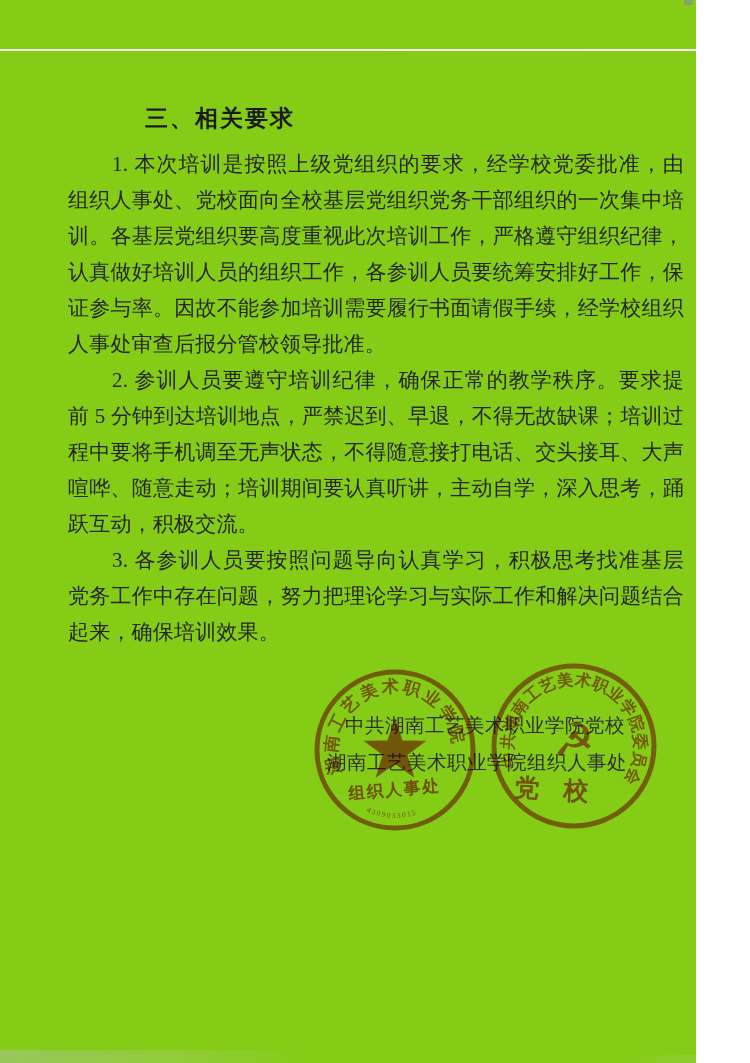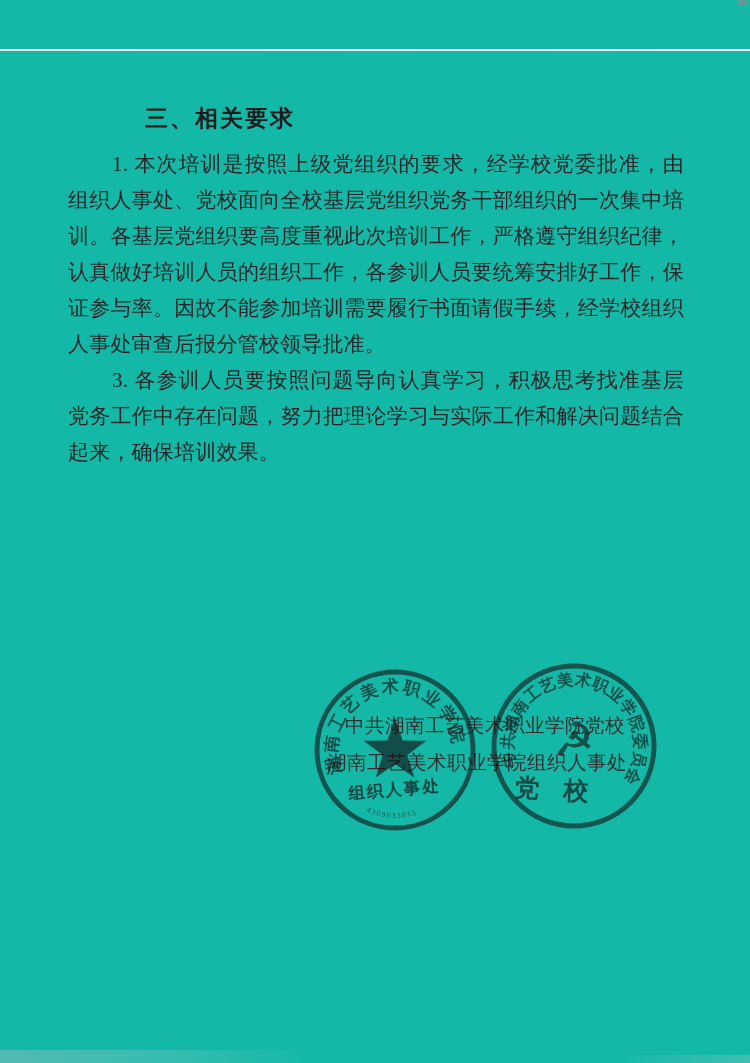--- a/index.html
+++ b/index.html
@@ -1,16 +1,16 @@
 <!DOCTYPE html>
 <html><head>
 <meta charset="utf-8">
 <style>
   html,body{margin:0;padding:0;background:#ffffff;}
-  .page{position:relative;width:750px;height:1063px;background:#14b8a6;overflow:hidden;
+  .page{position:relative;width:696px;height:1063px;background:#84cc16;overflow:hidden;
         font-family:"Liberation Serif", serif;}
   .scan-line-top{position:absolute;left:0;top:49px;width:100%;height:2px;
         background:linear-gradient(to right,#eff1f4,#f7f8fa);}
   .corner-speck{position:absolute;right:3px;top:0;width:9px;height:5px;background:#878c94;
         opacity:.65;border-radius:1px;}
   .bottom-smudge{position:absolute;left:0;bottom:0;width:310px;height:13px;
         background:linear-gradient(to right,rgba(185,190,200,.38),rgba(205,210,218,.18) 55%,rgba(205,210,218,0));}
   .bottom-smudge2{position:absolute;left:620px;bottom:0;width:130px;height:8px;
         background:linear-gradient(to left,rgba(200,205,212,.25),rgba(205,210,218,0));}
   .heading{position:absolute;left:145px;top:103px;font-family:"Liberation Sans",sans-serif;
@@ -34,20 +34,21 @@
 
   <div class="scan-line-top"></div>
   <div class="corner-speck"></div>
   <div class="bottom-smudge"></div>
   <div class="bottom-smudge2"></div>
 
   <div class="heading">三、相关要求</div>
 
   <div class="body-text">
     <p>1. 本次培训是按照上级党组织的要求，经学校党委批准，由组织人事处、党校面向全校基层党组织党务干部组织的一次集中培训。各基层党组织要高度重视此次培训工作，严格遵守组织纪律，认真做好培训人员的组织工作，各参训人员要统筹安排好工作，保证参与率。因故不能参加培训需要履行书面请假手续，经学校组织人事处审查后报分管校领导批准。</p>
+    <p>2. 参训人员要遵守培训纪律，确保正常的教学秩序。要求提前 5 分钟到达培训地点，严禁迟到、早退，不得无故缺课；培训过程中要将手机调至无声状态，不得随意接打电话、交头接耳、大声喧哗、随意走动；培训期间要认真听讲，主动自学，深入思考，踊跃互动，积极交流。</p>
     <p>3. 各参训人员要按照问题导向认真学习，积极思考找准基层党务工作中存在问题，努力把理论学习与实际工作和解决问题结合起来，确保培训效果。</p>
   </div>
 
   <div class="sig-line" id="sig1">中共湖南工艺美术职业学院党校</div>
   <div class="sig-line" id="sig2">湖南工艺美术职业学院组织人事处</div>
 
   <svg class="seal" id="seal-left" width="168" height="172" viewBox="0 0 168 172">
     <defs>
       <path id="arcL" d="M 31.4 110.5 A 58 58 0 1 1 138.5 105.8" fill="none"></path>
       <path id="arcLserial" d="M 55.3 147.6 A 68 68 0 0 0 112.7 147.6" fill="none"></path>

